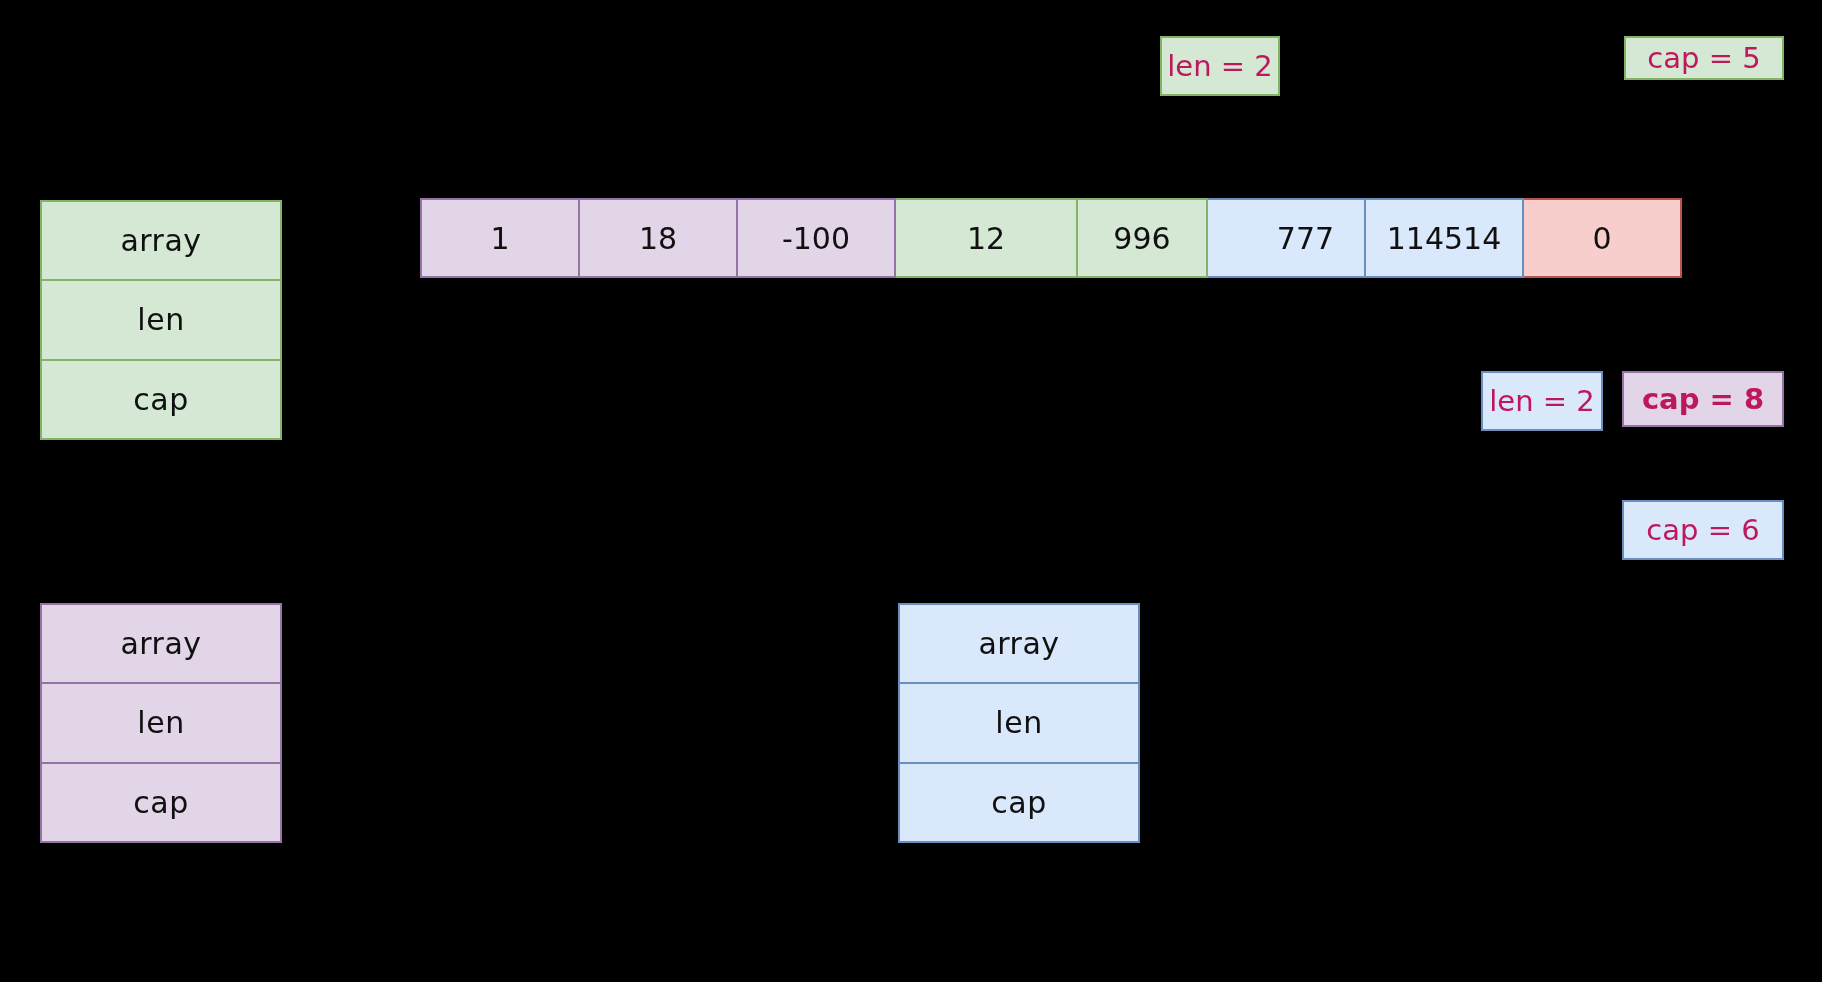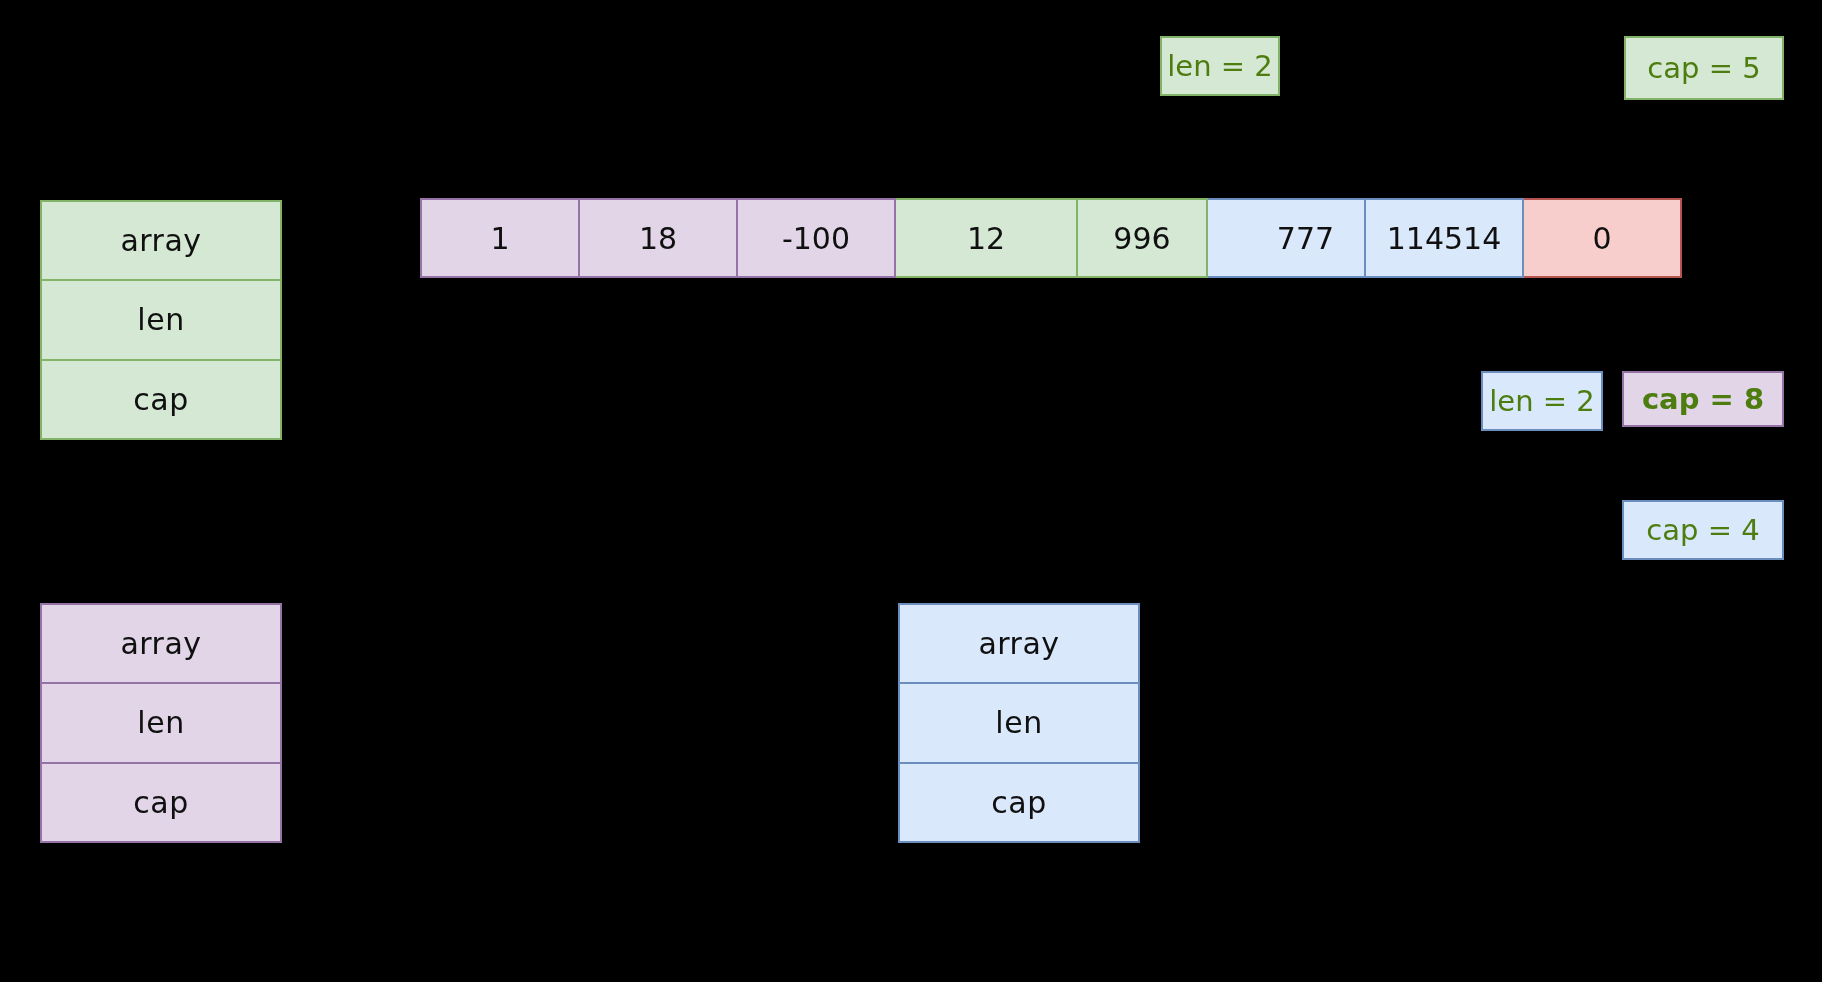--- a/index.html
+++ b/index.html
@@ -70,21 +70,21 @@
   
   .chip {
     position: absolute;
     box-sizing: border-box;
     border-width: 2px;
     border-style: solid;
     display: flex;
     align-items: center;
     justify-content: center;
     font-size: 29px;
-    color: #4d7c0f;
+    color: #be185d;
     white-space: nowrap;
   }
 </style>
 </head>
 <body>
 
 <div class="canvas">
 
 <div class="struct" style="left: 40px; top: 200px; width: 242px; height: 240px; background: rgb(213, 232, 212); border-color: rgb(130, 179, 102);">
       <div class="field" style="border-top-color: rgb(130, 179, 102);">array</div>
@@ -105,17 +105,17 @@
       <div class="cell" style="width: 160px; height: 80px; background: rgb(225, 213, 231); border-color: rgb(150, 115, 166); z-index: 8;">1</div>
       <div class="cell" style="width: 160px; height: 80px; background: rgb(225, 213, 231); border-color: rgb(150, 115, 166); z-index: 7;">18</div>
       <div class="cell" style="width: 160px; height: 80px; background: rgb(225, 213, 231); border-color: rgb(150, 115, 166); z-index: 6;">-100</div>
       <div class="cell" style="width: 184px; height: 80px; background: rgb(213, 232, 212); border-color: rgb(130, 179, 102); z-index: 5;">12</div>
       <div class="cell" style="width: 132px; height: 80px; background: rgb(213, 232, 212); border-color: rgb(130, 179, 102); z-index: 4;">996</div>
       <div class="cell" style="width: 160px; height: 80px; background: rgb(218, 232, 252); border-color: rgb(108, 142, 191); z-index: 3; padding-left: 39px;">777</div>
       <div class="cell" style="width: 160px; height: 80px; background: rgb(218, 232, 252); border-color: rgb(108, 142, 191); z-index: 2;">114514</div>
       <div class="cell" style="width: 160px; height: 80px; background: rgb(248, 206, 204); border-color: rgb(184, 84, 80); z-index: 1;">0</div>
     </div>
     <div class="chip" style="left: 1160px; top: 36px; width: 120px; height: 60px; background: rgb(213, 232, 212); border-color: rgb(130, 179, 102);">len = 2</div>
-    <div class="chip" style="left: 1624px; top: 36px; width: 160px; height: 64px; background: rgb(213, 232, 212); border-color: rgb(130, 179, 102);">cap = 5</div>
+    <div class="chip" style="left: 1624px; top: 36px; width: 160px; height: 44px; background: rgb(213, 232, 212); border-color: rgb(130, 179, 102);">cap = 5</div>
     <div class="chip" style="left: 1481px; top: 371px; width: 122px; height: 60px; background: rgb(218, 232, 252); border-color: rgb(108, 142, 191);">len = 2</div>
     <div class="chip" style="left: 1622px; top: 371px; width: 162px; height: 56px; background: rgb(225, 213, 231); border-color: rgb(150, 115, 166); font-weight: bold;">cap = 8</div>
-    <div class="chip" style="left: 1622px; top: 500px; width: 162px; height: 60px; background: rgb(218, 232, 252); border-color: rgb(108, 142, 191);">cap = 4</div>
+    <div class="chip" style="left: 1622px; top: 500px; width: 162px; height: 60px; background: rgb(218, 232, 252); border-color: rgb(108, 142, 191);">cap = 6</div>
   </div>
 
 </body></html>

